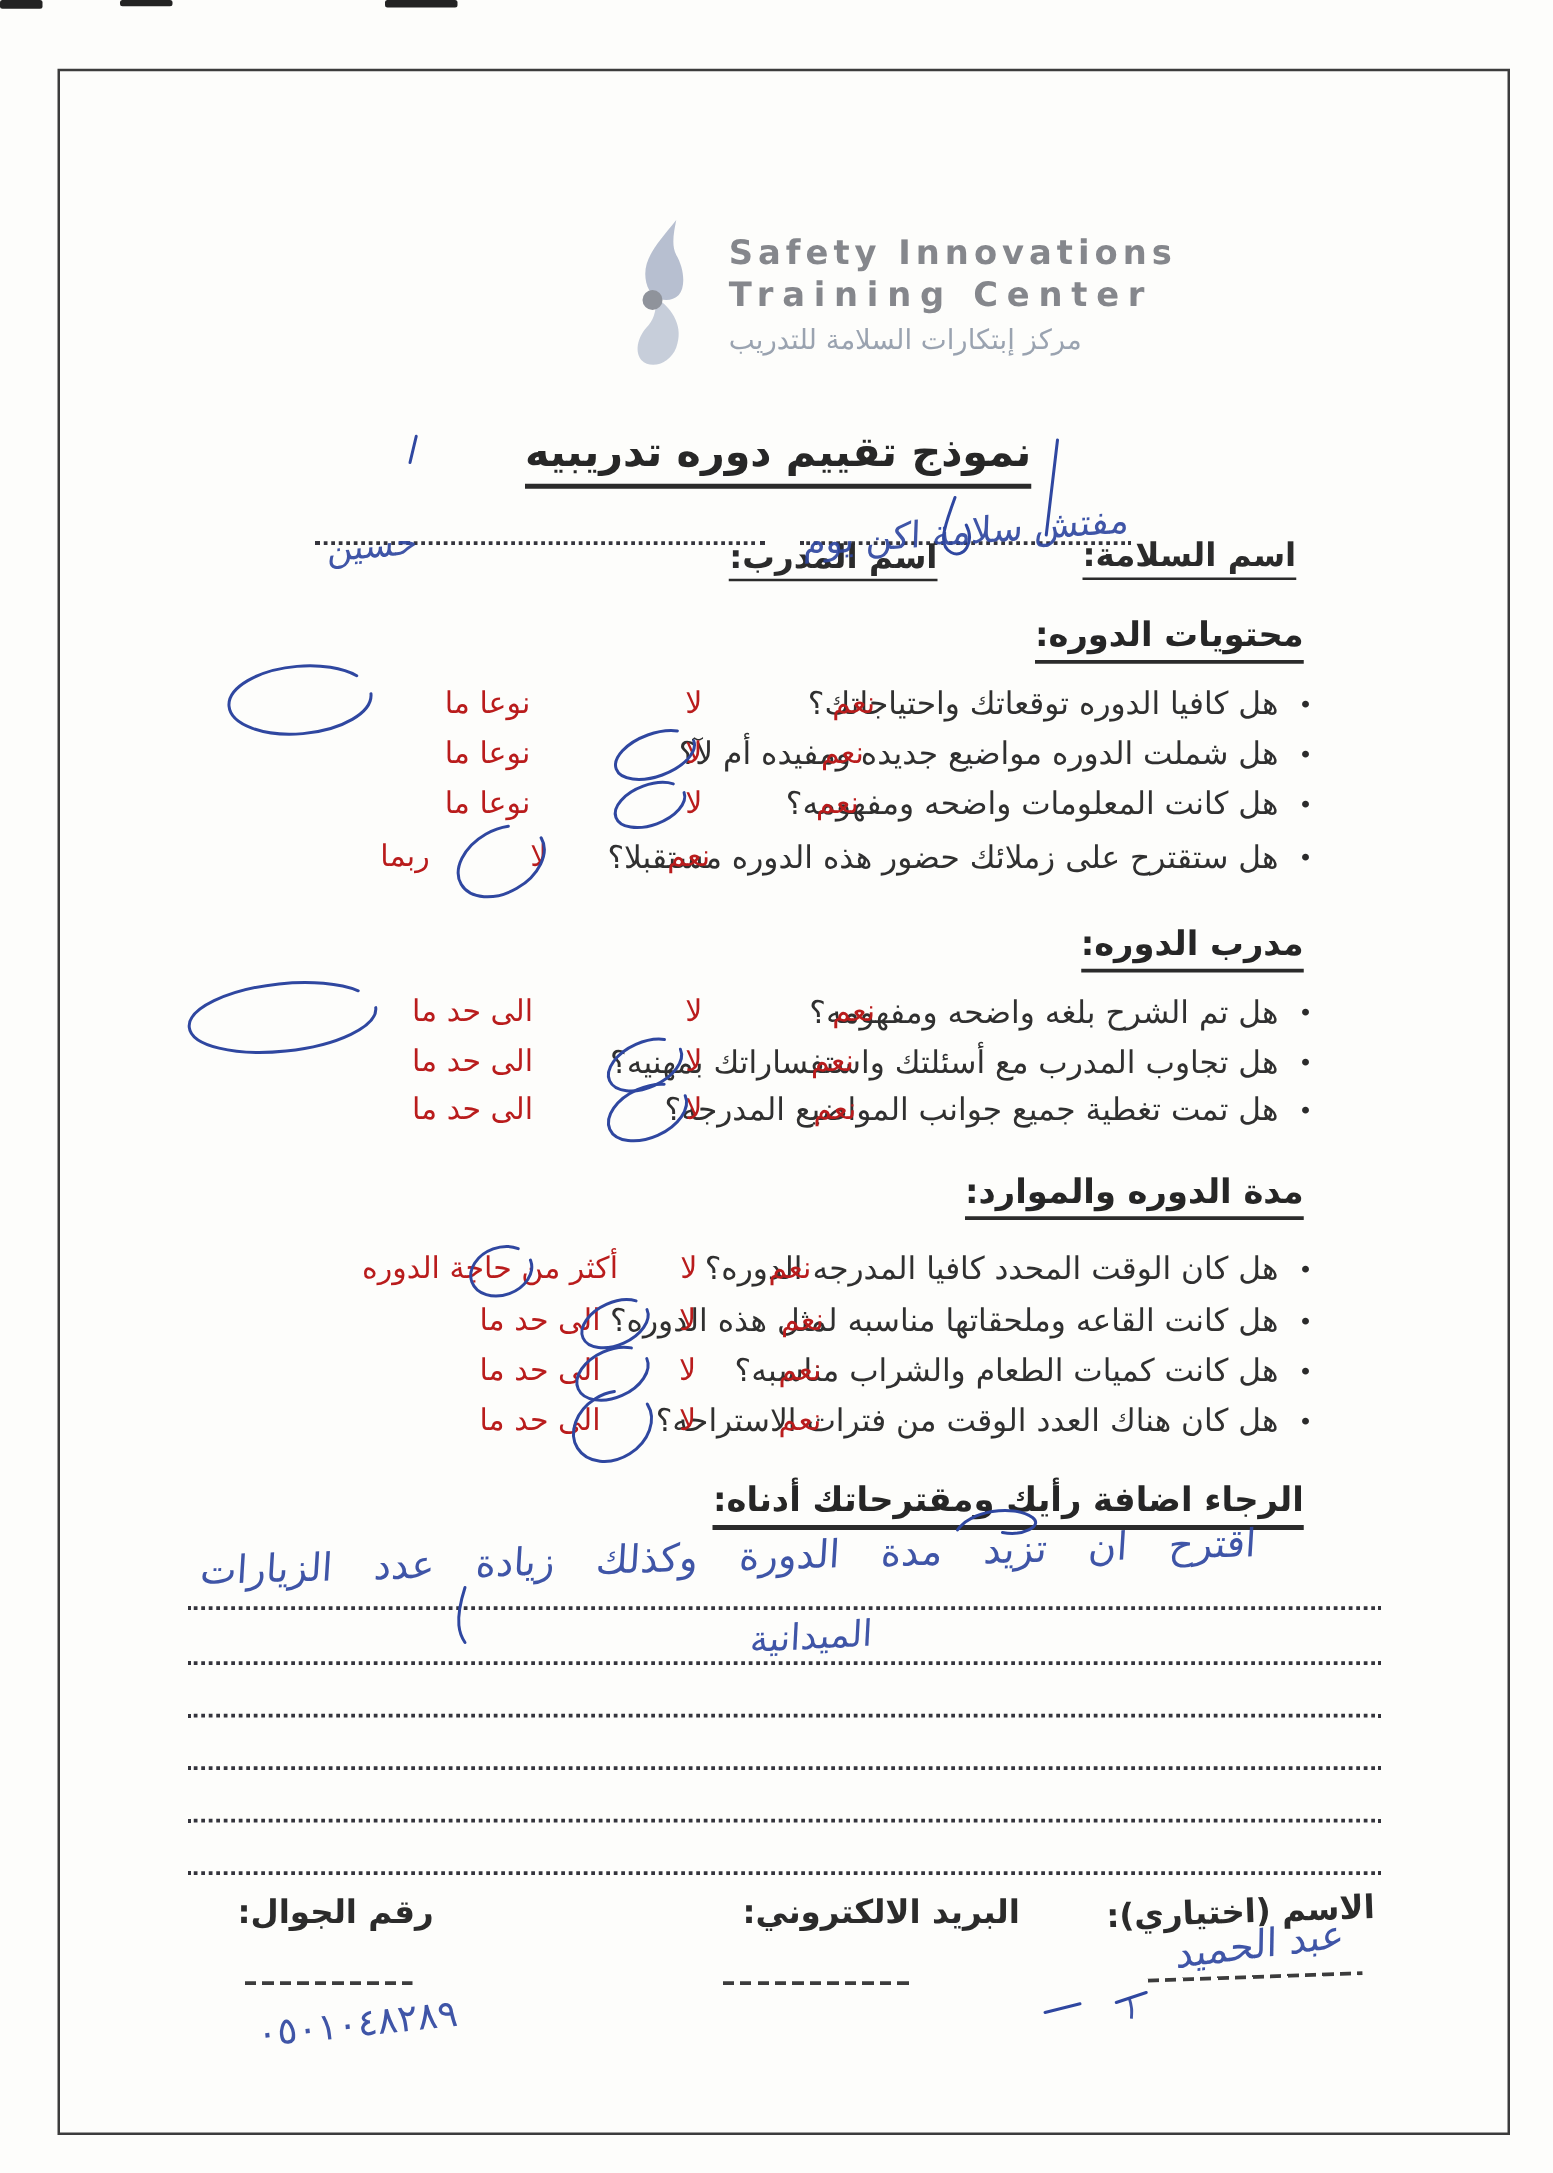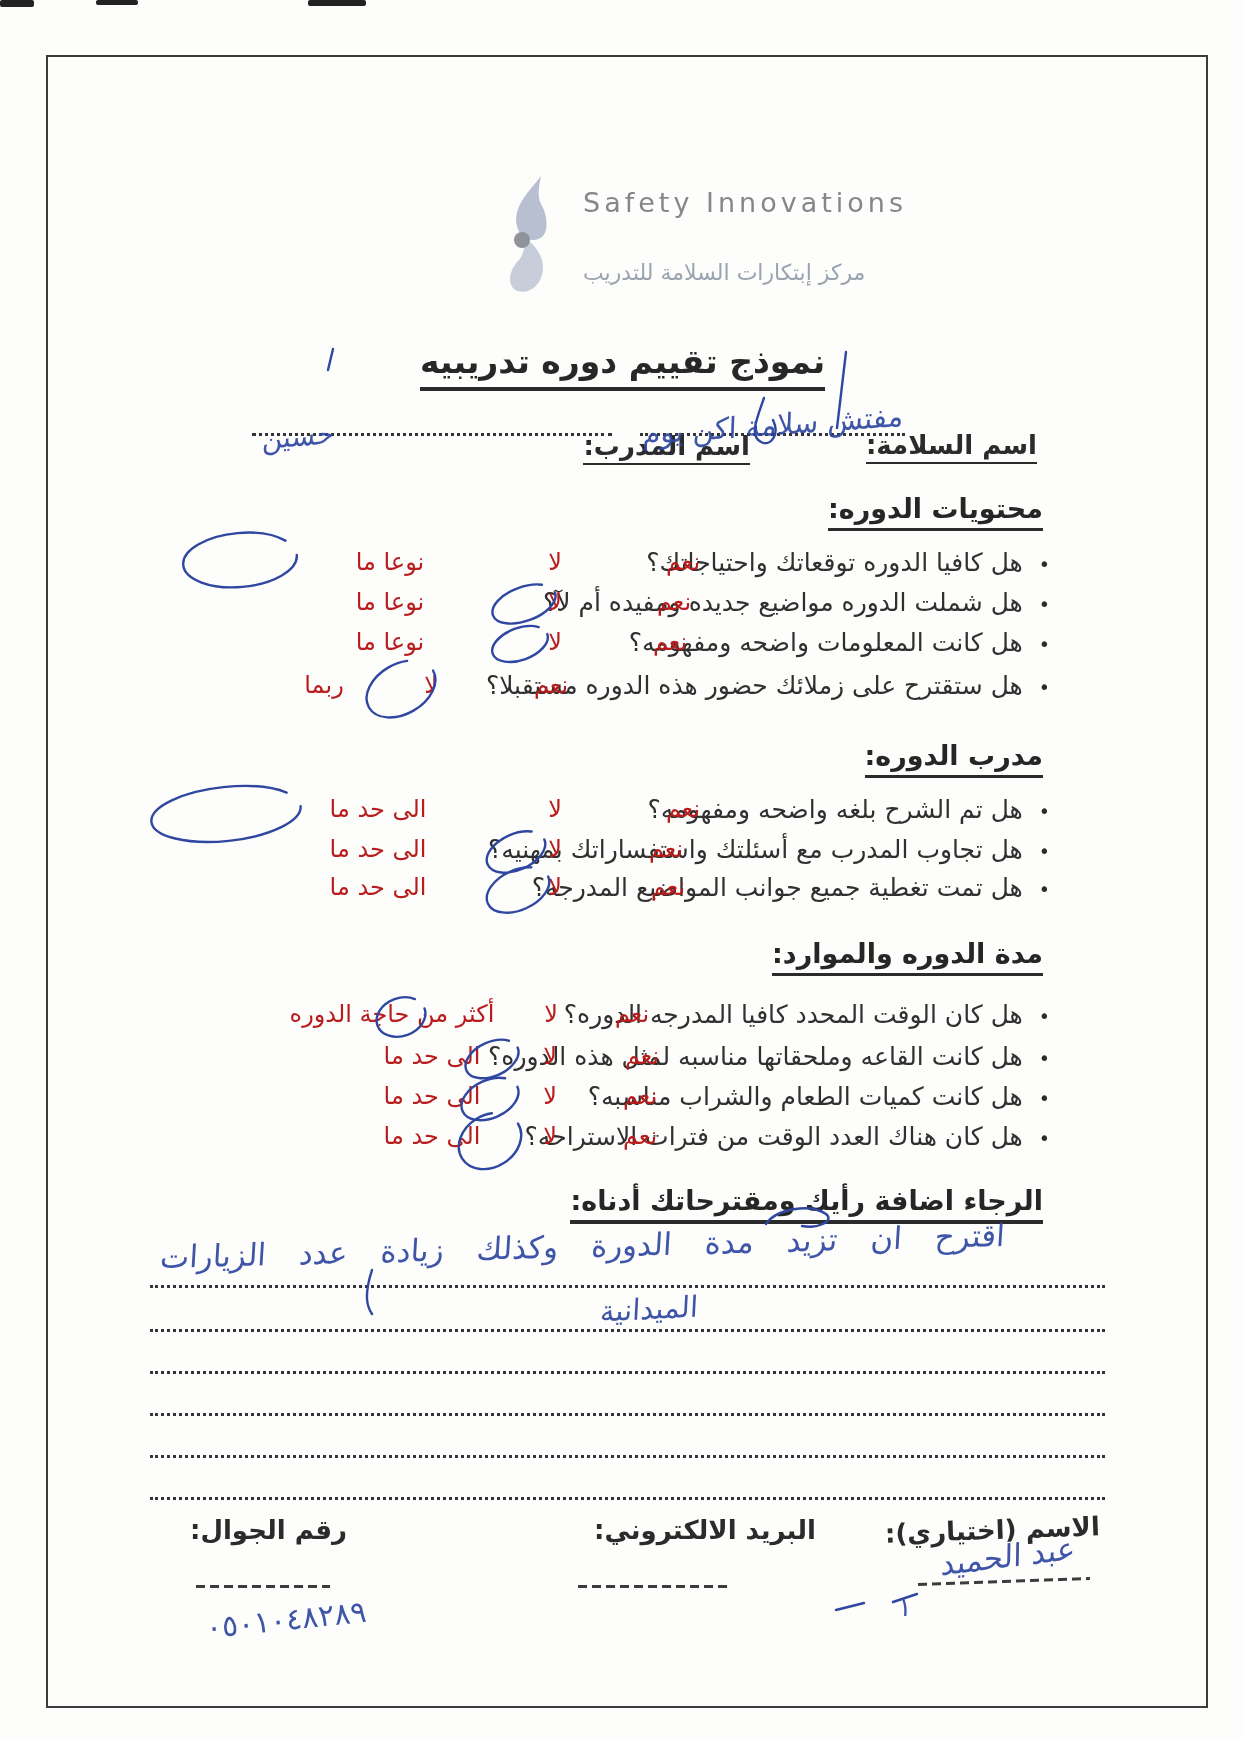--- a/index.html
+++ b/index.html
@@ -7,21 +7,21 @@
     width:1242px;height:1738px;position:relative;
     background:#fdfdfb;overflow:hidden;
     font-family:"DejaVu Sans",sans-serif;color:#2e2e2e;
   }
   .abs{position:absolute;}
   
   .artifact{position:absolute;background:#232323;border-radius:2px;}
   
   .frame{left:46px;top:55px;width:1158px;height:1649px;border:2px solid #3c3c3c;}
   
-  .logo-en{color:#85878c;letter-spacing:4px;font-size:27px;line-height:33px;white-space:nowrap;}
+  .logo-en{color:#85878c;letter-spacing:4px;font-size:27px;line-height:33px;white-space:nowrap;font-weight:bold;}
   .logo-ar{color:#9aa3b0;font-size:22px;direction:rtl;letter-spacing:1px;white-space:nowrap;}
   
   .title{font-size:33px;font-weight:bold;direction:rtl;color:#272727;
          border-bottom:4px solid #2b2b2b;padding-bottom:6px;white-space:nowrap;}
   .field-label{font-size:26px;font-weight:bold;direction:rtl;color:#2b2b2b;
          border-bottom:2px solid #2b2b2b;padding-bottom:2px;white-space:nowrap;}
   .section-h{font-size:27px;font-weight:bold;direction:rtl;color:#262626;
          border-bottom:3px solid #2b2b2b;padding-bottom:4px;white-space:nowrap;}
   
   .q-row{position:absolute;left:150px;width:900px;height:32px;direction:rtl;font-size:25px;color:#303030;}
@@ -47,20 +47,21 @@
 
 <div class="abs frame"></div>
 
 <div class="abs" style="left:495px;top:172px;width:420px;height:130px;">
   <svg width="80" height="130" viewBox="0 0 80 130" style="position:absolute;left:0;top:2px;">
     <path d="M46,2 C30,22 18,34 22,52 C25,66 40,70 48,62 C54,55 52,40 46,30 C42,22 44,12 46,2 Z" fill="#aab4c8" opacity="0.85"></path>
     <path d="M30,64 C44,74 52,88 46,104 C41,117 26,122 18,114 C12,106 16,94 24,86 C29,80 30,72 30,64 Z" fill="#b9c2d2" opacity="0.8"></path>
     <circle cx="27" cy="66" r="8" fill="#8f939b"></circle>
   </svg>
   <div class="abs logo-en" style="left:88px;top:14px;">Safety Innovations</div>
+  <div class="abs logo-en" style="left:88px;top:48px;letter-spacing:7px;">Training Center</div>
   <div class="abs logo-ar" style="left:88px;top:88px;">مركز إبتكارات السلامة للتدريب</div>
 </div>
 
 <div class="abs" style="left:420px;top:342px;width:400px;text-align:center;">
   <span class="title" style="display:inline-block;">نموذج تقييم دوره تدريبيه</span>
 </div>
 
 <div class="abs field-label" style="right:205px;top:430px;">اسم السلامة:</div>
 <div class="dotline" style="left:640px;top:433px;width:265px;"></div>
 <div class="abs field-label" style="right:492px;top:431px;">اسم المدرب:</div>

